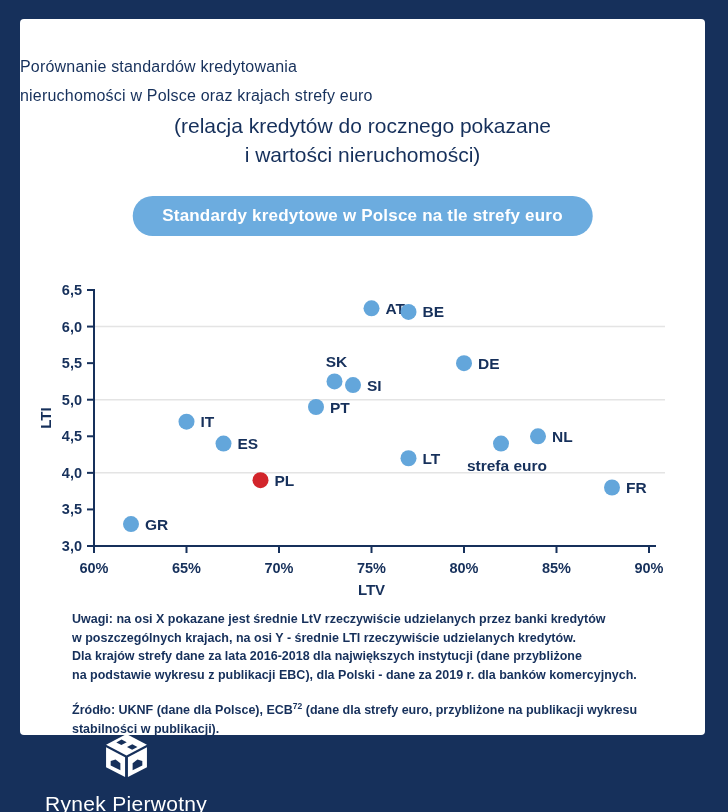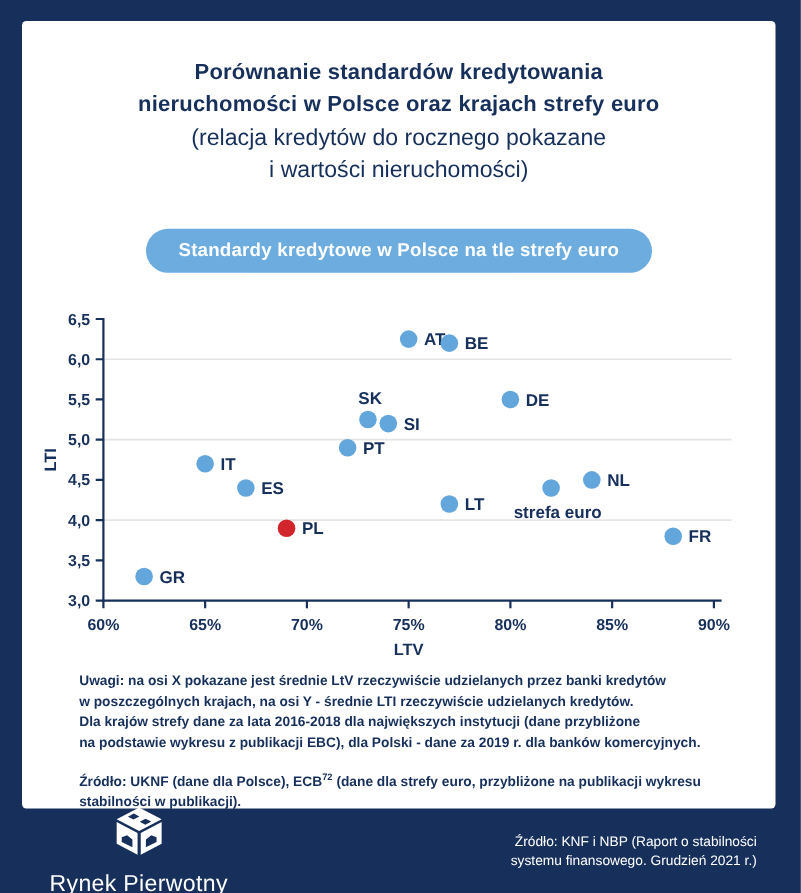--- a/index.html
+++ b/index.html
@@ -12,31 +12,31 @@
     background:var(--navy);
     font-family:"Liberation Sans", sans-serif;
     position:relative; overflow:hidden;
   }
   .panel{
     position:absolute; left:20px; top:19px; width:685px; height:716px;
     background:var(--panel); border-radius:4px;
   }
   .title{
     position:absolute; top:33px; left:0; width:100%;
-    text-align:center; white-space:pre-line;
-    font-size:20px; line-height:29px; font-weight:700; color:var(--navy);
+    text-align:left; white-space:pre-line;
+    font-size:16px; line-height:29px; font-weight:400; color:var(--navy);
     letter-spacing:0.2px;
   }
   .subtitle{
     position:absolute; top:92px; left:0; width:100%;
     text-align:center; white-space:pre-line;
     font-size:21px; line-height:29px; font-weight:400; color:var(--navy);
   }
   .badge{
-    position:absolute; top:189px; left:50%; transform:translateX(-50%);
+    position:absolute; top:177px; left:50%; transform:translateX(-50%);
     background:var(--badge); color:#fff;
     font-size:17px; font-weight:700; letter-spacing:0.2px;
     padding:10px 30px; border-radius:23px; white-space:nowrap;
   }
   .chart{ position:absolute; left:18px; top:251px; }
   .tick-label{ font:700 14.5px "Liberation Sans", sans-serif; }
   .point-label{ font:700 15.5px "Liberation Sans", sans-serif; }
   .axis-label{ font:700 15px "Liberation Sans", sans-serif; }
   .notes{
     position:absolute; left:52px; top:591px; width:625px;
@@ -150,15 +150,13 @@
       <polygon points="23,2 43,12.5 23,23 3,12.5" fill="#FFFFFF"></polygon>
       <polygon points="3,15 21.6,24.7 21.6,44 3,34.4" fill="#FFFFFF"></polygon>
       <polygon points="43,15 24.4,24.7 24.4,44 43,34.4" fill="#FFFFFF"></polygon>
       <path d="M13,10.2 L18.2,7.4 L23.2,10 L18,12.8 Z" fill="#16305B"></path>
       <path d="M23.5,14.8 L28.7,12 L33.7,14.6 L28.5,17.4 Z" fill="#16305B"></path>
       <path d="M7.5,28.5 L12.3,26.8 L17,30.5 L17,37.5 L7.5,32.7 Z" fill="#16305B"></path>
       <path d="M38.5,28.5 L33.7,26.8 L29,30.5 L29,37.5 L38.5,32.7 Z" fill="#16305B"></path>
     </svg>
     <span class="brand-name">Rynek Pierwotny</span>
   </div>
-  <div class="footer-source">Źródło: KNF i NBP (Raport o stabilności
-systemu finansowego. Grudzień 2021 r.)</div>
 </div>
 
 </body></html>

